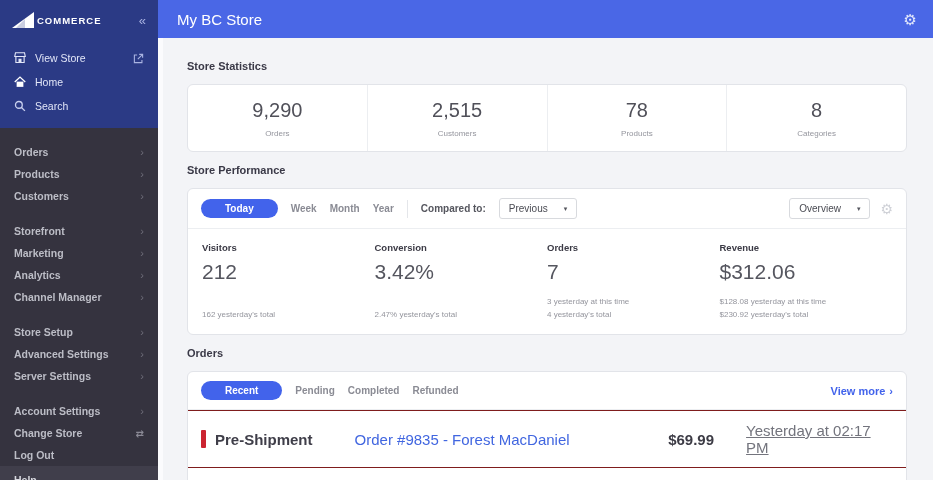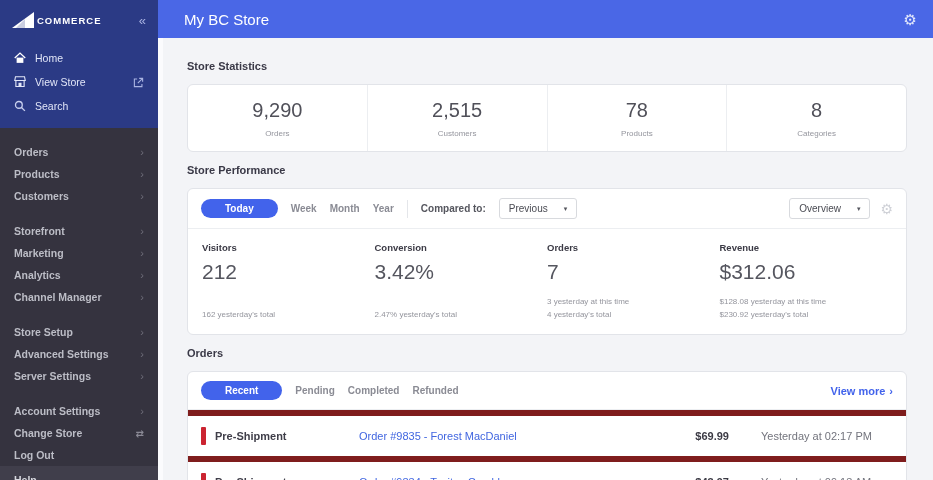--- a/index.html
+++ b/index.html
@@ -22,21 +22,21 @@
   
   .nav-group { margin-top:13px; }
   .nav-item { display:flex; align-items:center; justify-content:space-between; padding:5px 14px; font-size:10.5px; font-weight:700; color:#bcbdc6; cursor:pointer; }
   .nav-item .chev { color:#6e6d79; font-size:11px; font-weight:400; line-height:1; }
   .nav-item .swap { color:#8b8a96; font-size:10px; }
   .help { margin-top:auto; background:#403e4b; padding:8px 14px 10px; display:flex; align-items:flex-start; justify-content:space-between; cursor:pointer; }
   .help-label { font-size:10.5px; font-weight:700; color:#d7d8df; }
   .help .caret { color:#a3a2ad; font-size:8px; margin-top:4px; }
   
   .main { flex:1; display:flex; flex-direction:column; min-width:0; }
-  .header { height:38px; background:#4a67e6; display:flex; align-items:center; padding:0 16px 0 26px; }
+  .header { height:38px; background:#4a67e6; display:flex; align-items:center; padding:0 16px 0 19px; }
   .header-title { color:#fff; font-size:15px; font-weight:400; }
   .header-gear { margin-left:auto; color:#e3e8fb; font-size:15px; line-height:1; cursor:pointer; }
   .content-wrap { flex:1; display:flex; min-height:0; }
   .gutter { width:5px; background:#fbfbfd; }
   .content { flex:1; padding:10px 26px 0 24px; overflow:hidden; }
   .section-heading { font-size:11px; font-weight:700; color:#3a3947; margin:12px 0 12px; }
   .card { background:#fff; border:1px solid #e2e4e9; border-radius:6px; }
   
   .stats-card { display:flex; margin-bottom:6px; }
   .stat { flex:1; text-align:center; padding:14px 0 13px; border-right:1px solid #eceef1; cursor:pointer; }
@@ -54,61 +54,61 @@
   .toolbar-right { margin-left:auto; display:flex; align-items:center; gap:10px; }
   .gear-muted { color:#cfd1d7; font-size:14px; line-height:1; cursor:pointer; }
   .metrics { display:flex; padding:13px 14px 12px; }
   .metric { flex:1; display:flex; flex-direction:column; min-height:80px; padding-right:10px; }
   .metric-label { font-size:9.5px; font-weight:700; color:#3b3a45; }
   .metric-value { font-size:21px; font-weight:300; color:#55565f; margin-top:7px; }
   .metric-subs { margin-top:auto; }
   .msub { font-size:8px; color:#94959d; line-height:1.6; }
   .msub:empty { visibility:hidden; }
   
-  .order-row { display:flex; align-items:center; padding:11px 13px; border-top:6px solid #7f1d1d; font-size:11px; cursor:pointer; }
+  .order-row { display:flex; align-items:center; padding:11px 13px; border-top:1px solid #7f1d1d; font-size:15px; cursor:pointer; }
   .o-status { width:158px; display:flex; align-items:center; gap:9px; font-weight:700; color:#3f3e49; }
   .o-bar { width:5px; height:18px; border-radius:1px; }
   .o-link { width:295px; color:#4166e0; text-decoration:none; }
   .o-amount { width:75px; text-align:right; font-weight:700; color:#3c3b45; }
-  .o-time { margin-left:32px; color:#73747d; }
+  .o-time { margin-left:32px; color:#73747d;text-decoration:underline; }
   .view-more { font-size:11px; font-weight:700; color:#4263eb; display:flex; align-items:center; gap:4px; cursor:pointer; }
 </style>
 </head>
 <body>
 
 <aside class="sidebar">
   <div class="sb-top">
     <div class="logo-row">
       <div class="logo">
         <svg width="22" height="16" viewBox="0 0 22 16">
           <polygon points="0,16 22,16 22,0" fill="#ffffff"></polygon>
           <polygon points="4,16 13,16 13,7" fill="#2b3a85" opacity="0.25"></polygon>
         </svg>
         <span class="logo-text">COMMERCE</span>
       </div>
       <span class="collapse">«</span>
-    </div>
-    <div class="sb-top-item">
-      <svg width="12" height="12" viewBox="0 0 16 16">
-        <path d="M1 8 L8 1.5 L15 8" fill="none" stroke="#ffffff" stroke-width="1.8"></path>
-        <path d="M3.5 7.5 V14.5 H12.5 V7.5" fill="#ffffff"></path>
-      </svg>
-      <span>Home</span>
     </div>
     <div class="sb-top-item">
       <svg width="12" height="12" viewBox="0 0 16 16">
         <path d="M1 6 L2 1 H14 L15 6 Z" fill="none" stroke="#e2e6f8" stroke-width="1.5"></path>
         <path d="M2.5 6 V14 H13.5 V6" fill="none" stroke="#e2e6f8" stroke-width="1.5"></path>
         <rect x="6" y="9" width="4" height="5" fill="#e2e6f8"></rect>
       </svg>
       <span>View Store</span>
       <svg class="ext-icon" width="11" height="11" viewBox="0 0 16 16">
         <path d="M6 3 H2 V14 H13 V10" fill="none" stroke="#aab4e2" stroke-width="1.6"></path>
         <path d="M9 2 H14 V7 M14 2 L7 9" fill="none" stroke="#aab4e2" stroke-width="1.6"></path>
       </svg>
+    </div>
+    <div class="sb-top-item">
+      <svg width="12" height="12" viewBox="0 0 16 16">
+        <path d="M1 8 L8 1.5 L15 8" fill="none" stroke="#ffffff" stroke-width="1.8"></path>
+        <path d="M3.5 7.5 V14.5 H12.5 V7.5" fill="#ffffff"></path>
+      </svg>
+      <span>Home</span>
     </div>
     <div class="sb-top-item">
       <svg width="12" height="12" viewBox="0 0 16 16">
         <circle cx="6.5" cy="6.5" r="4.5" fill="none" stroke="#c9d0ef" stroke-width="1.8"></circle>
         <line x1="10" y1="10" x2="14.5" y2="14.5" stroke="#c9d0ef" stroke-width="1.8"></line>
       </svg>
       <span>Search</span>
     </div>
   </div>
 

